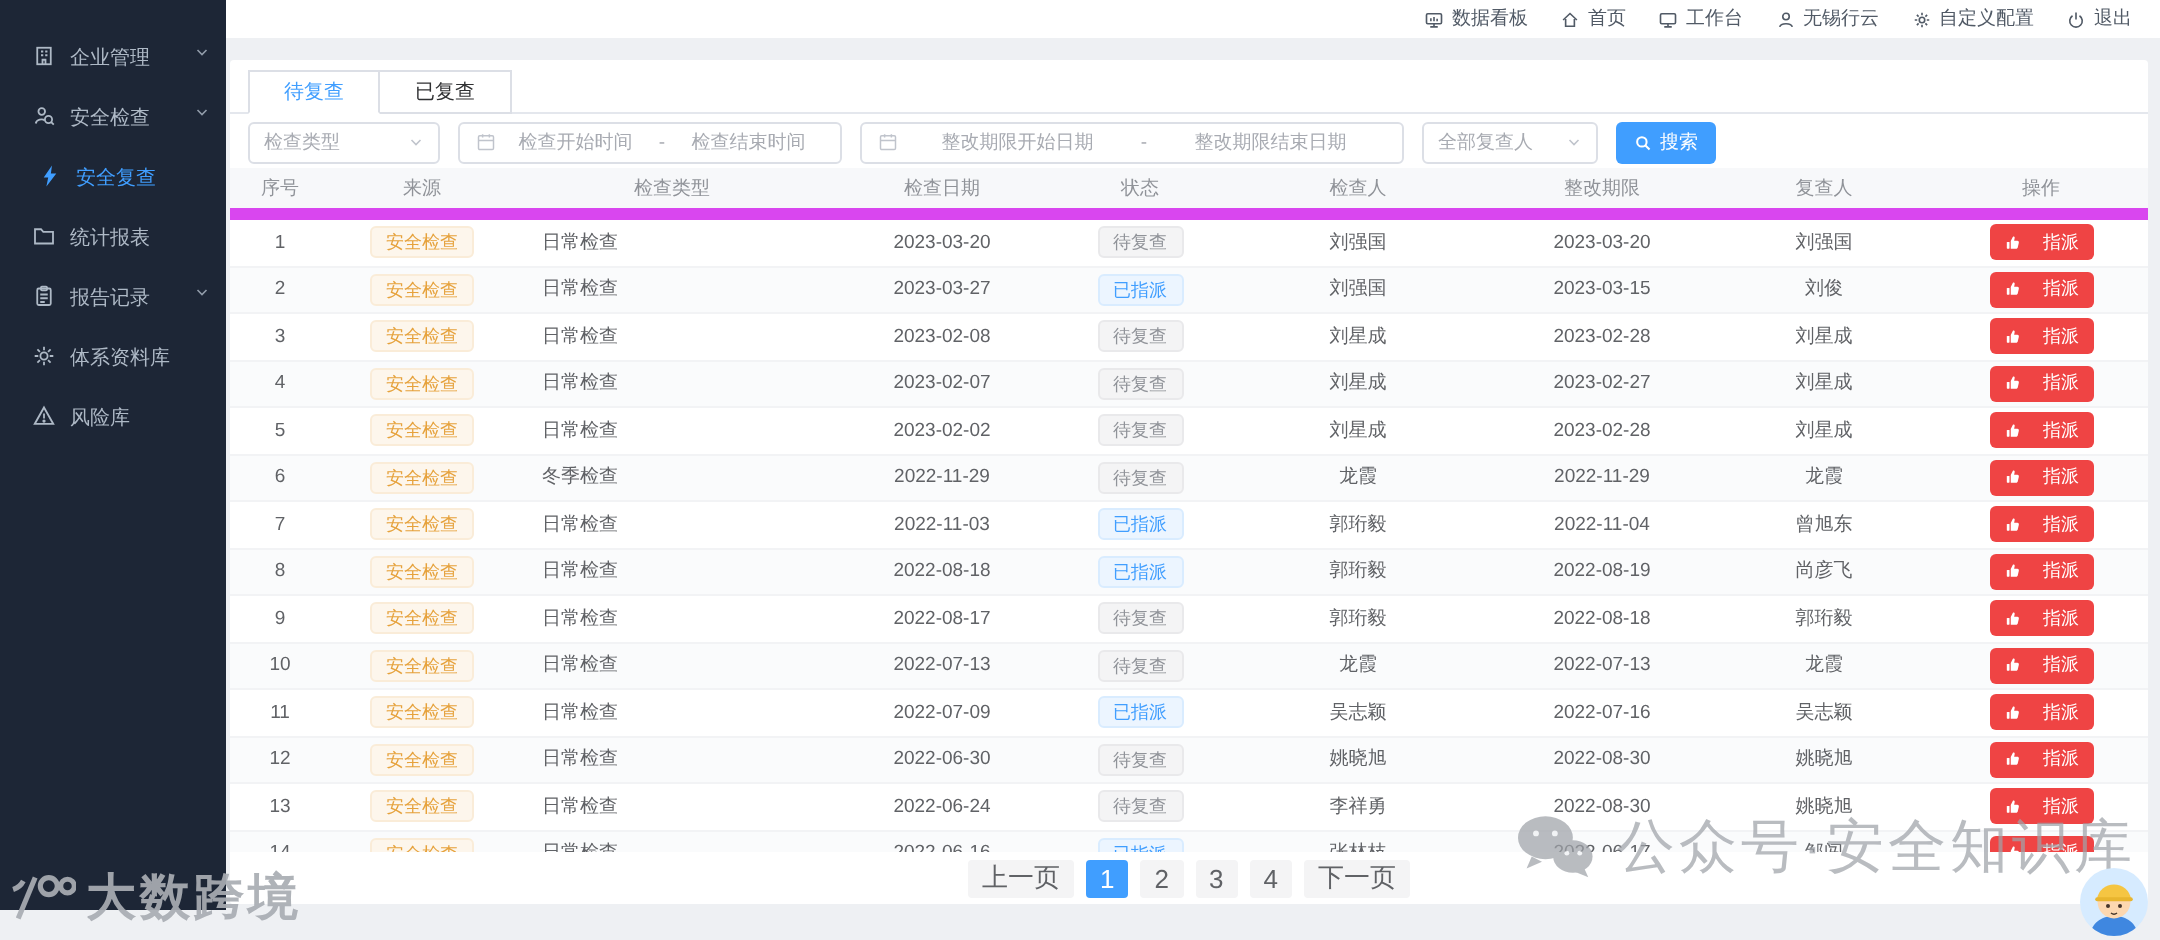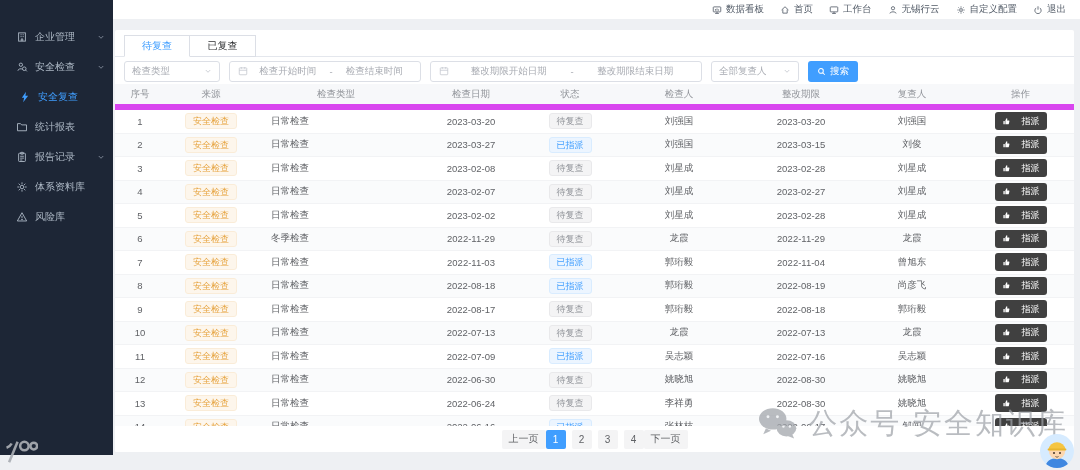--- a/index.html
+++ b/index.html
@@ -10,21 +10,21 @@
     -webkit-font-smoothing:antialiased;
   }
   svg{display:block}
   .defs{position:absolute;width:0;height:0;overflow:hidden}
 
   
   .sidebar{position:absolute;left:0;top:0;width:113px;height:455px;background:#1d2636;z-index:5}
   .logo{position:absolute;left:0;top:0;width:113px;height:19px;background:#1890ff;color:#fff;
         font-size:8.5px;display:flex;align-items:center;justify-content:center;white-space:nowrap;font-weight:bold;letter-spacing:.2px}
   .menu{position:absolute;top:22px;left:0;right:0}
-  .menu-item{height:30px;display:flex;align-items:center;gap:7px;padding:0 8px 0 16px;
+  .menu-item{height:30px;display:flex;gap:7px;padding:0 8px 0 16px;
              color:#aeb9c6;font-size:10px;cursor:pointer;white-space:nowrap}
   .menu-item .mi{width:12px;height:12px;flex:none;color:inherit}
   .menu-item .chev{width:8px;height:8px;margin-left:auto;opacity:.8}
   .menu-item.active{color:#409eff}
   .menu-item.sub{padding-left:19px}
 
   
   .topbar{position:absolute;left:113px;top:0;right:0;height:19px;background:#fff;
           display:flex;align-items:center;justify-content:flex-end;gap:16px;padding-right:14px;
           font-size:9.5px;color:#515a66;z-index:4}
@@ -63,27 +63,27 @@
   .cell{box-sizing:border-box;text-align:center;overflow:hidden;white-space:nowrap}
   .c1{width:50px}.c2{width:92px}.c3{width:158px;text-align:left;padding-left:14px}
   .c4{width:112px}.c5{width:86px}.c6{width:132px}.c7{width:112px}.c8{width:110px}.c9{flex:1}
   .thead .c3{text-align:center;padding-left:0}
 
   .tag{display:inline-block;padding:1px 7px;font-size:9px;line-height:12px;border-radius:3px;border:1px solid transparent}
   .tag.warning{color:#e6a23c;background:#fdf6ec;border-color:#faecd8}
   .tag.primary{color:#409eff;background:#ecf5ff;border-color:#d9ecff}
   .tag.info{color:#909399;background:#f4f4f5;border-color:#e9e9eb}
 
-  .assign-btn{display:inline-flex;align-items:center;gap:11px;background:#404040;color:#fff;border:none;
+  .assign-btn{display:inline-flex;align-items:center;gap:11px;background:#ef4444;color:#fff;border:none;
         border-radius:3px;font-size:9px;padding:2.5px 7px;cursor:pointer;font-family:inherit}
   .assign-btn .ai{width:9px;height:9px;color:#fff}
 
   
   .pager{position:absolute;left:0;right:0;bottom:0;height:26px;background:#fff;display:flex;
-         align-items:center;justify-content:center;font-size:10px;z-index:8}
+         align-items:center;justify-content:center;gap:6px;font-size:13px;z-index:8}
   .page-btn{min-width:20px;height:19px;padding:0 7px;box-sizing:border-box;background:#f4f4f5;color:#606266;
          border-radius:2px;display:flex;align-items:center;justify-content:center;cursor:pointer}
   .page-btn.active{background:#409eff;color:#fff}
 
   
   .wm-left{position:absolute;left:4px;bottom:5px;z-index:20;display:flex;align-items:center;gap:5px;
         color:#a9adb3;font-size:25px;font-weight:bold;letter-spacing:2px;opacity:.92;pointer-events:none}
   .wm-left .dl{width:34px;height:26px;color:#a9adb3}
   .wm-right{position:absolute;right:12px;bottom:26px;z-index:20;display:flex;align-items:center;gap:10px;
         color:#9fa3a9;font-size:29px;letter-spacing:2px;opacity:.72;pointer-events:none;white-space:nowrap}
@@ -749,20 +749,21 @@
   <span class="page-btn">4</span>
 </span>
     <span class="page-btn">下一页</span>
   </div>
 </div>
 
 <div class="wm-left">
   <svg class="dl">
       <use href="#i-dashu"></use>
     </svg>
+  <span>大数跨境</span>
 </div>
 <div class="wm-right">
   <svg class="wx">
       <use href="#i-wechat"></use>
     </svg>
   <span>公众号·安全知识库</span>
 </div>
 <svg class="mascot" viewBox="0 0 36 36">
   <defs>
       <clipPath id="mclip">

